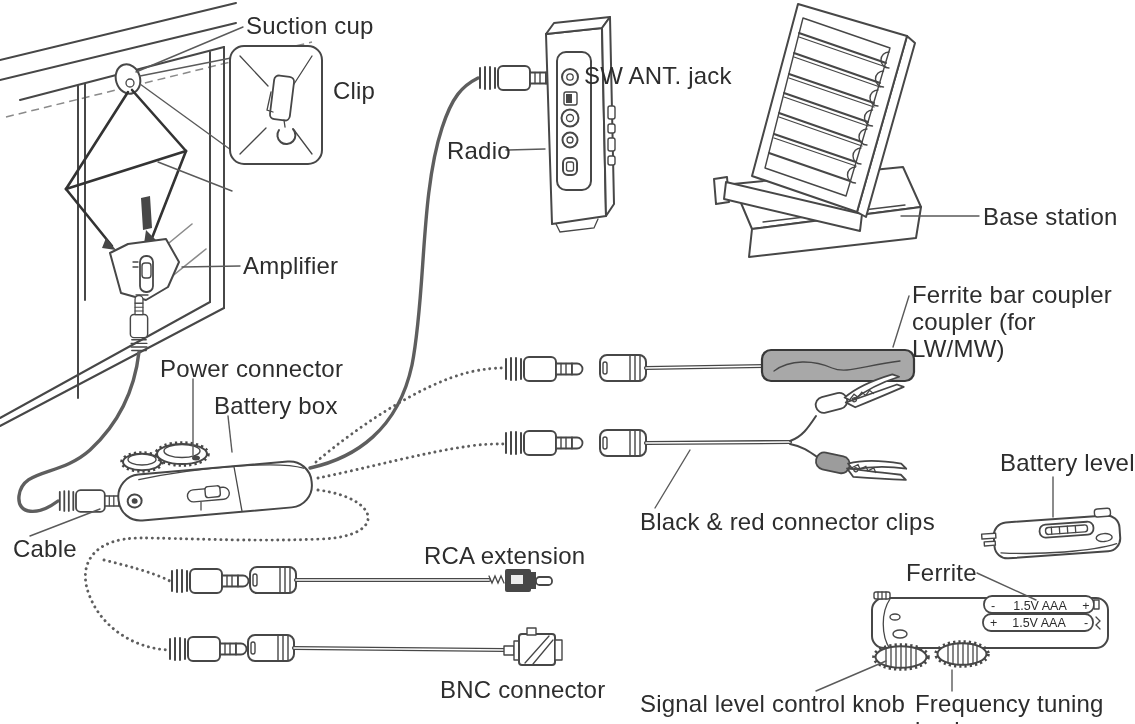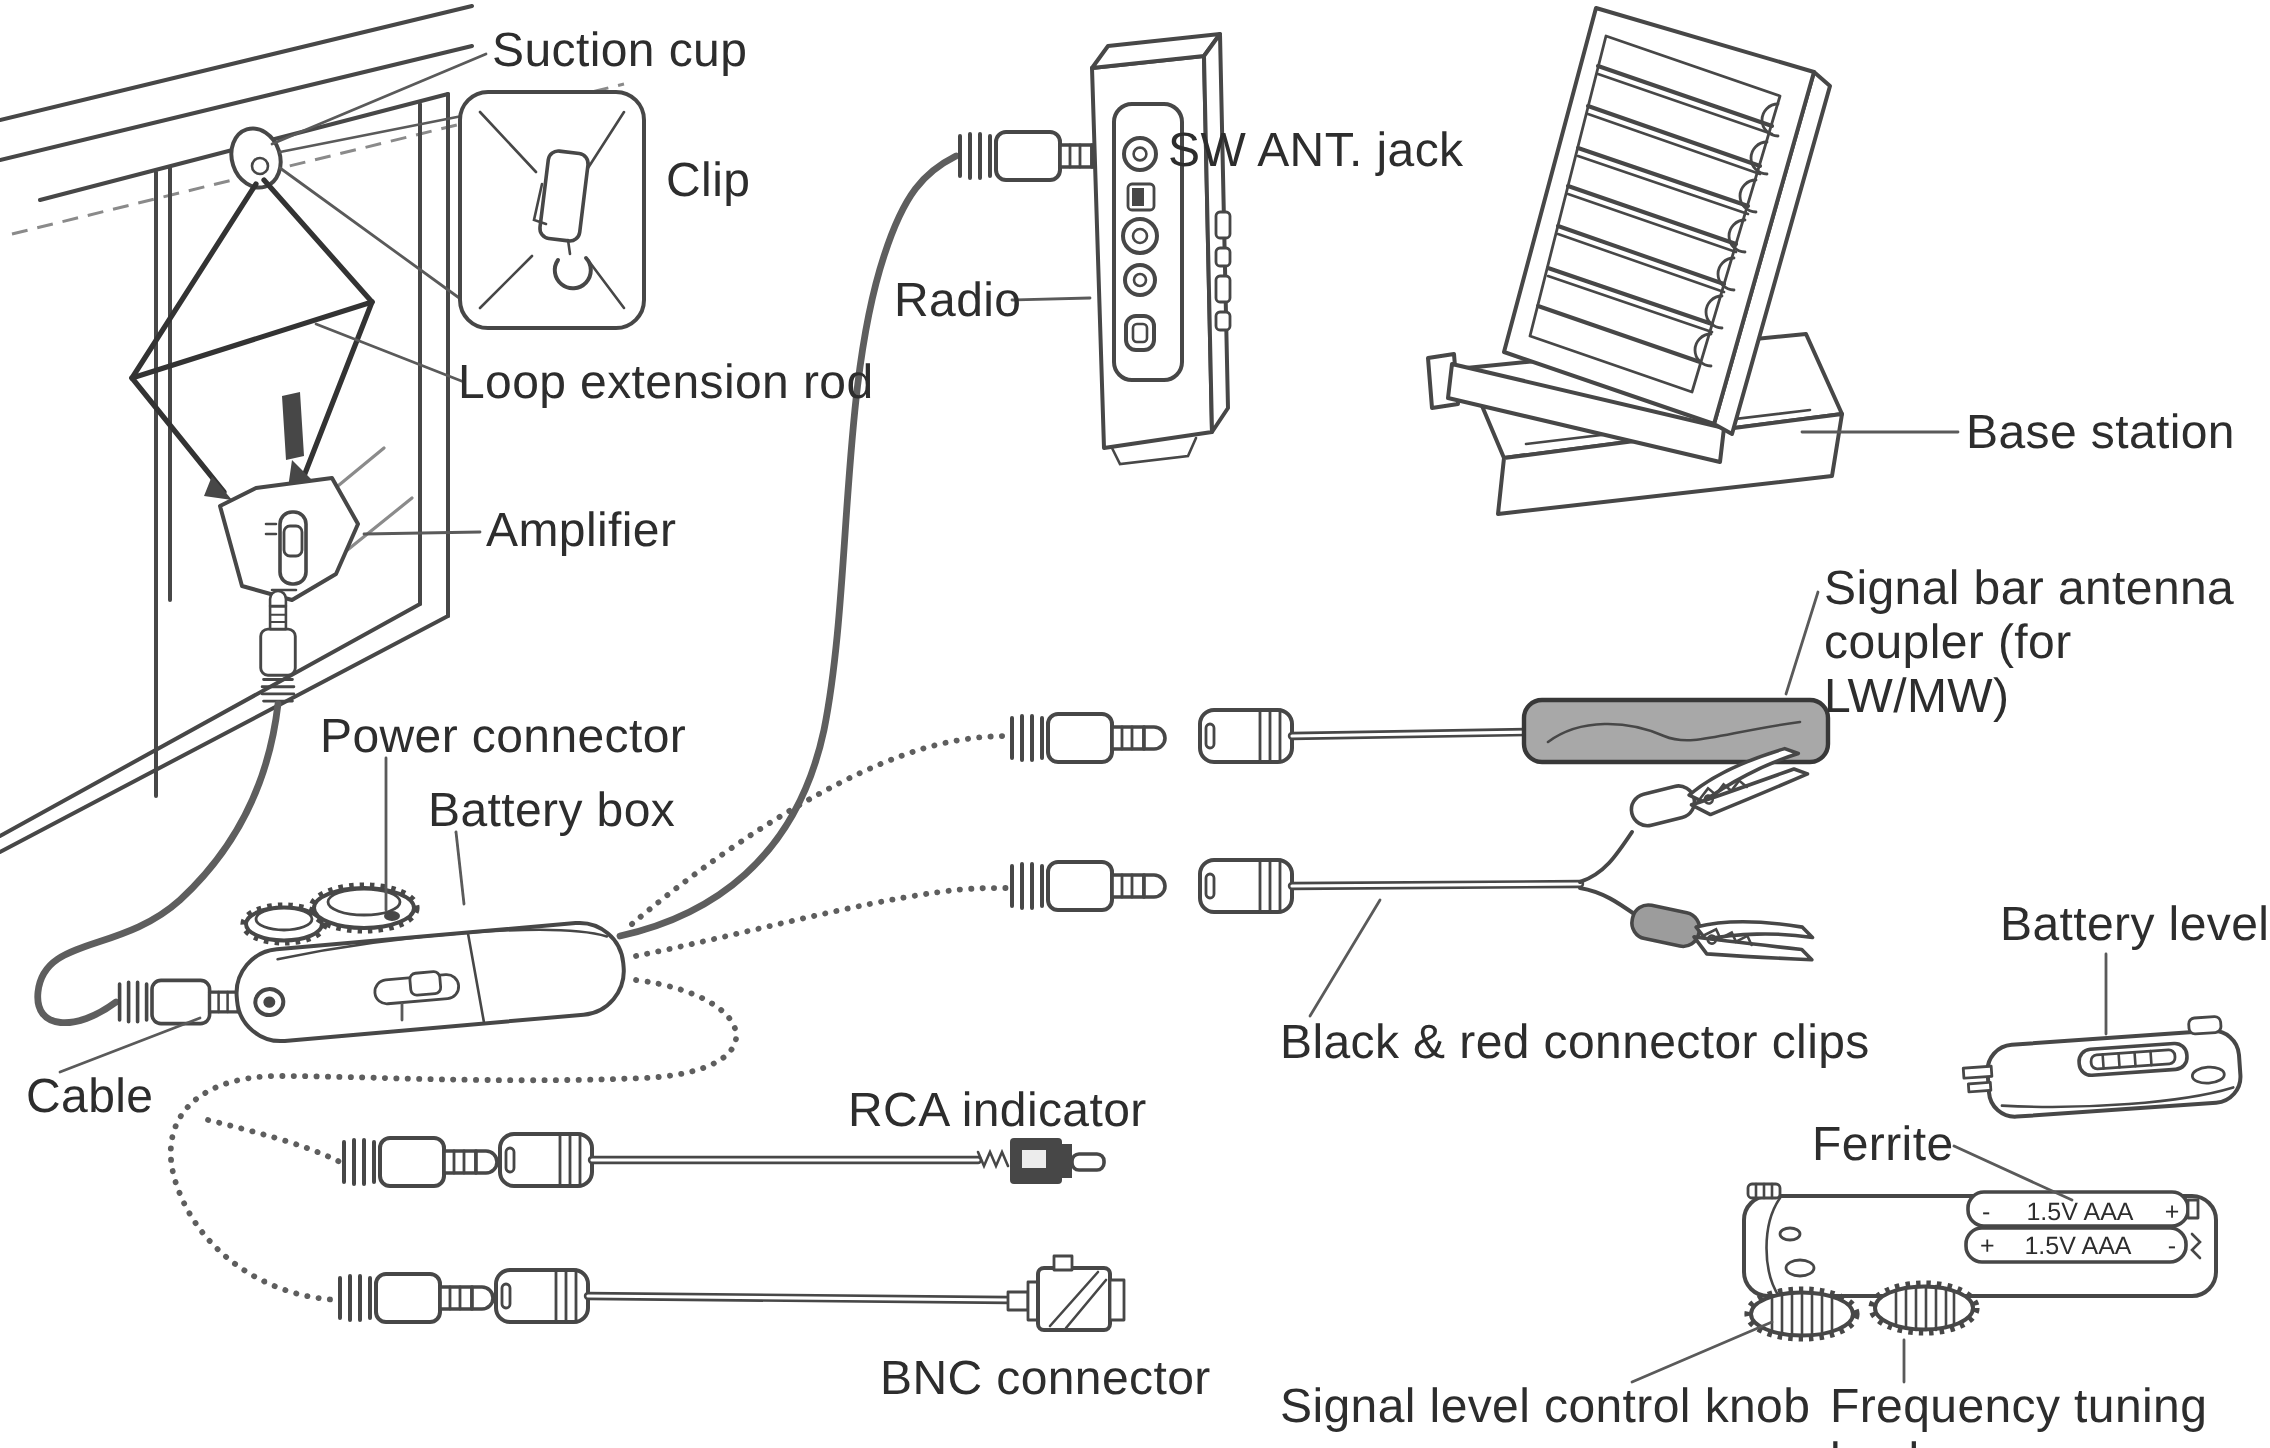--- a/index.html
+++ b/index.html
@@ -284,31 +284,30 @@
     <path d="M655,508 L690,450"></path>
     <path d="M1053,477 L1053,517"></path>
     <path d="M977,573 L1036,600"></path>
     <path d="M816,691 L886,661"></path>
     <path d="M952,670 L952,691"></path>
   </g>
 </svg>
 
 <div class="lbl" style="left:246px;top:13px">Suction cup</div>
 <div class="lbl" style="left:333px;top:78px">Clip</div>
-<div class="lbl" style="left:229px;top:179px">Loop extension rod</div>
 <div class="lbl" style="left:243px;top:253px">Amplifier</div>
 <div class="lbl" style="left:447px;top:138px">Radio</div>
 <div class="lbl" style="left:584px;top:63px">SW ANT. jack</div>
 <div class="lbl" style="left:983px;top:204px">Base station</div>
-<div class="lbl" style="left:912px;top:282px">Signal bar antenna
+<div class="lbl" style="left:912px;top:282px">Ferrite bar coupler
 coupler (for LW/MW)</div>
 <div class="lbl" style="left:160px;top:356px">Power connector</div>
 <div class="lbl" style="left:214px;top:393px">Battery box</div>
 <div class="lbl" style="left:13px;top:536px">Cable</div>
-<div class="lbl" style="left:424px;top:543px">RCA indicator</div>
+<div class="lbl" style="left:424px;top:543px">RCA extension</div>
 <div class="lbl" style="left:640px;top:509px">Black &amp; red connector clips</div>
 <div class="lbl" style="left:440px;top:677px">BNC connector</div>
 <div class="lbl" style="left:1000px;top:450px">Battery level</div>
 <div class="lbl" style="left:906px;top:560px">Ferrite</div>
 <div class="lbl" style="left:915px;top:691px">Frequency tuning knob</div>
 <div class="lbl" style="left:640px;top:691px">Signal level control knob</div>
 
 </div>
 
 </body></html>

